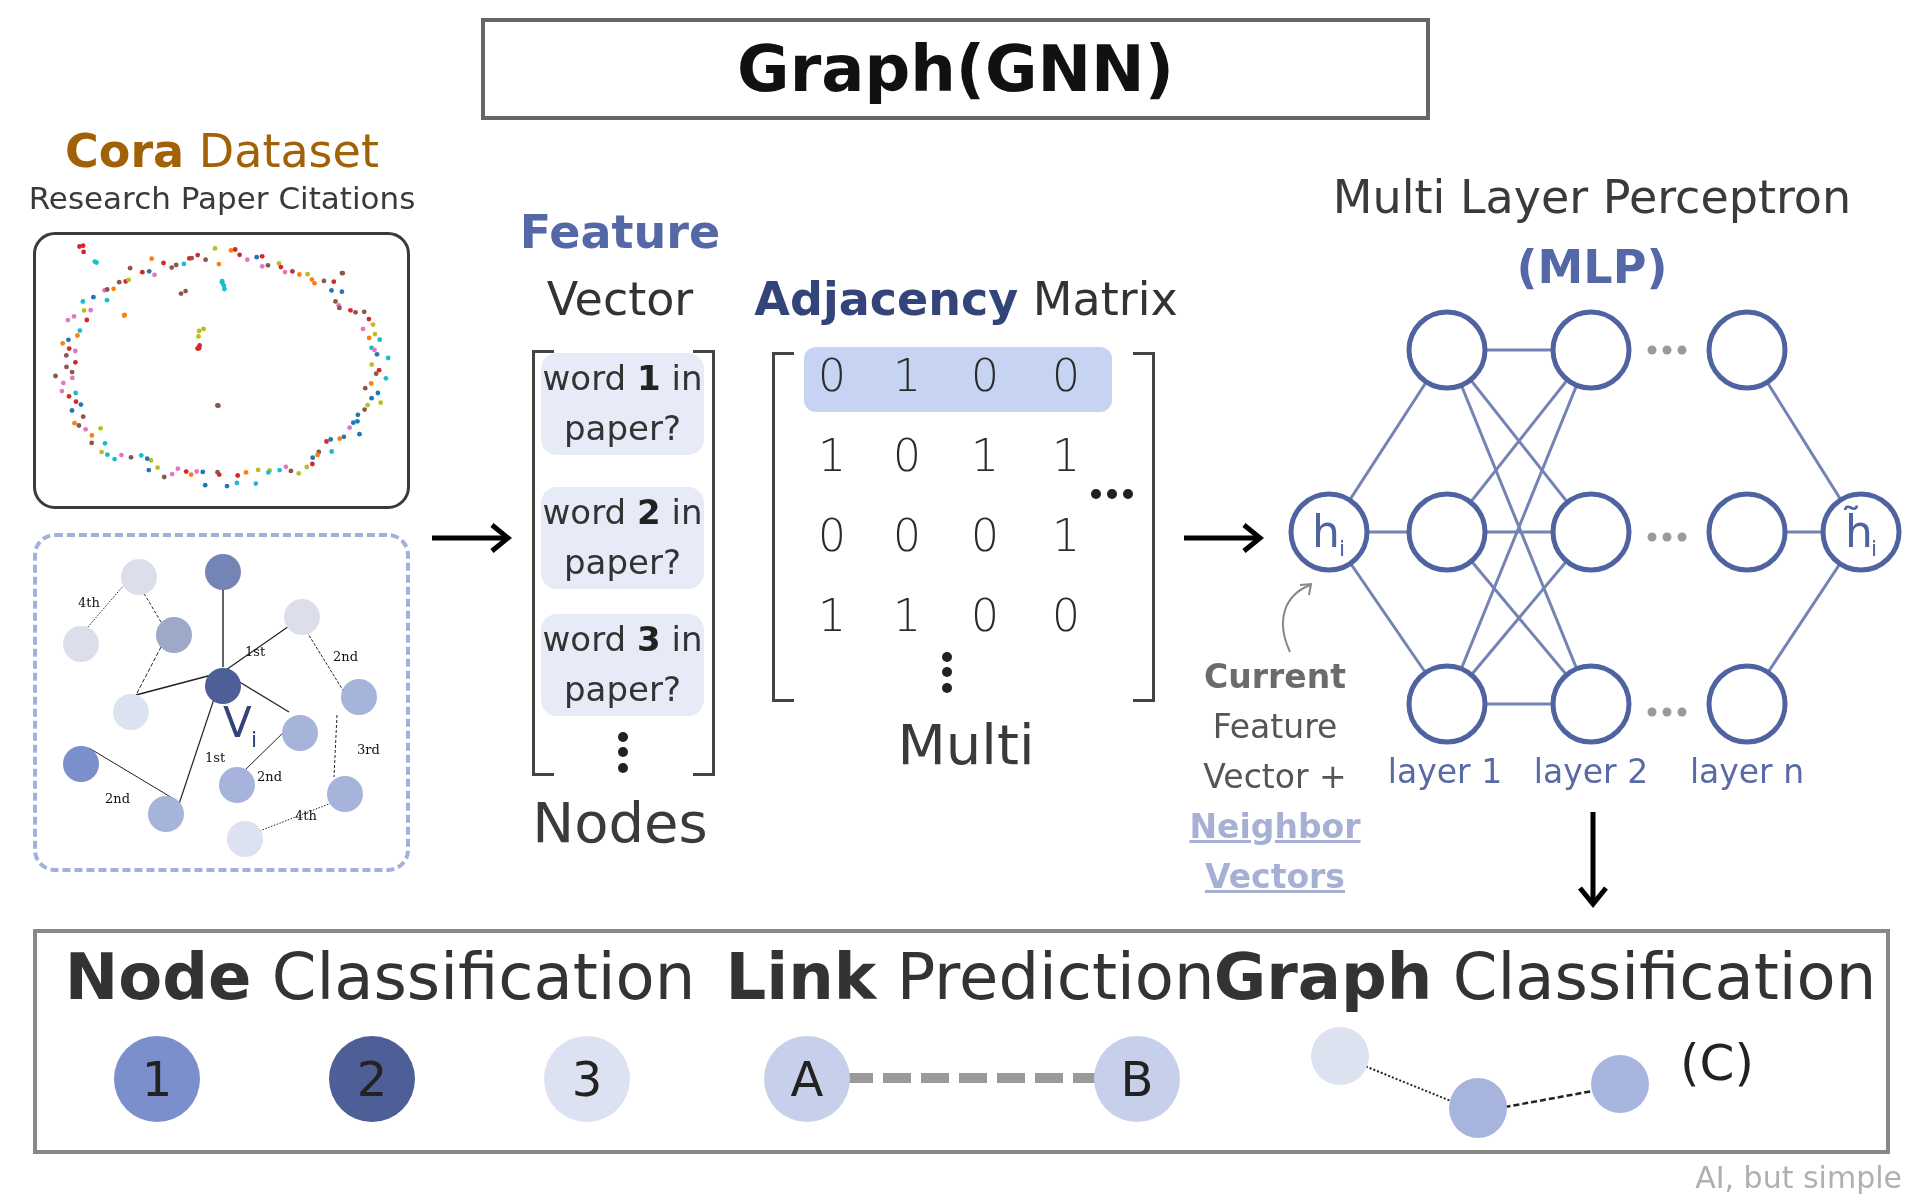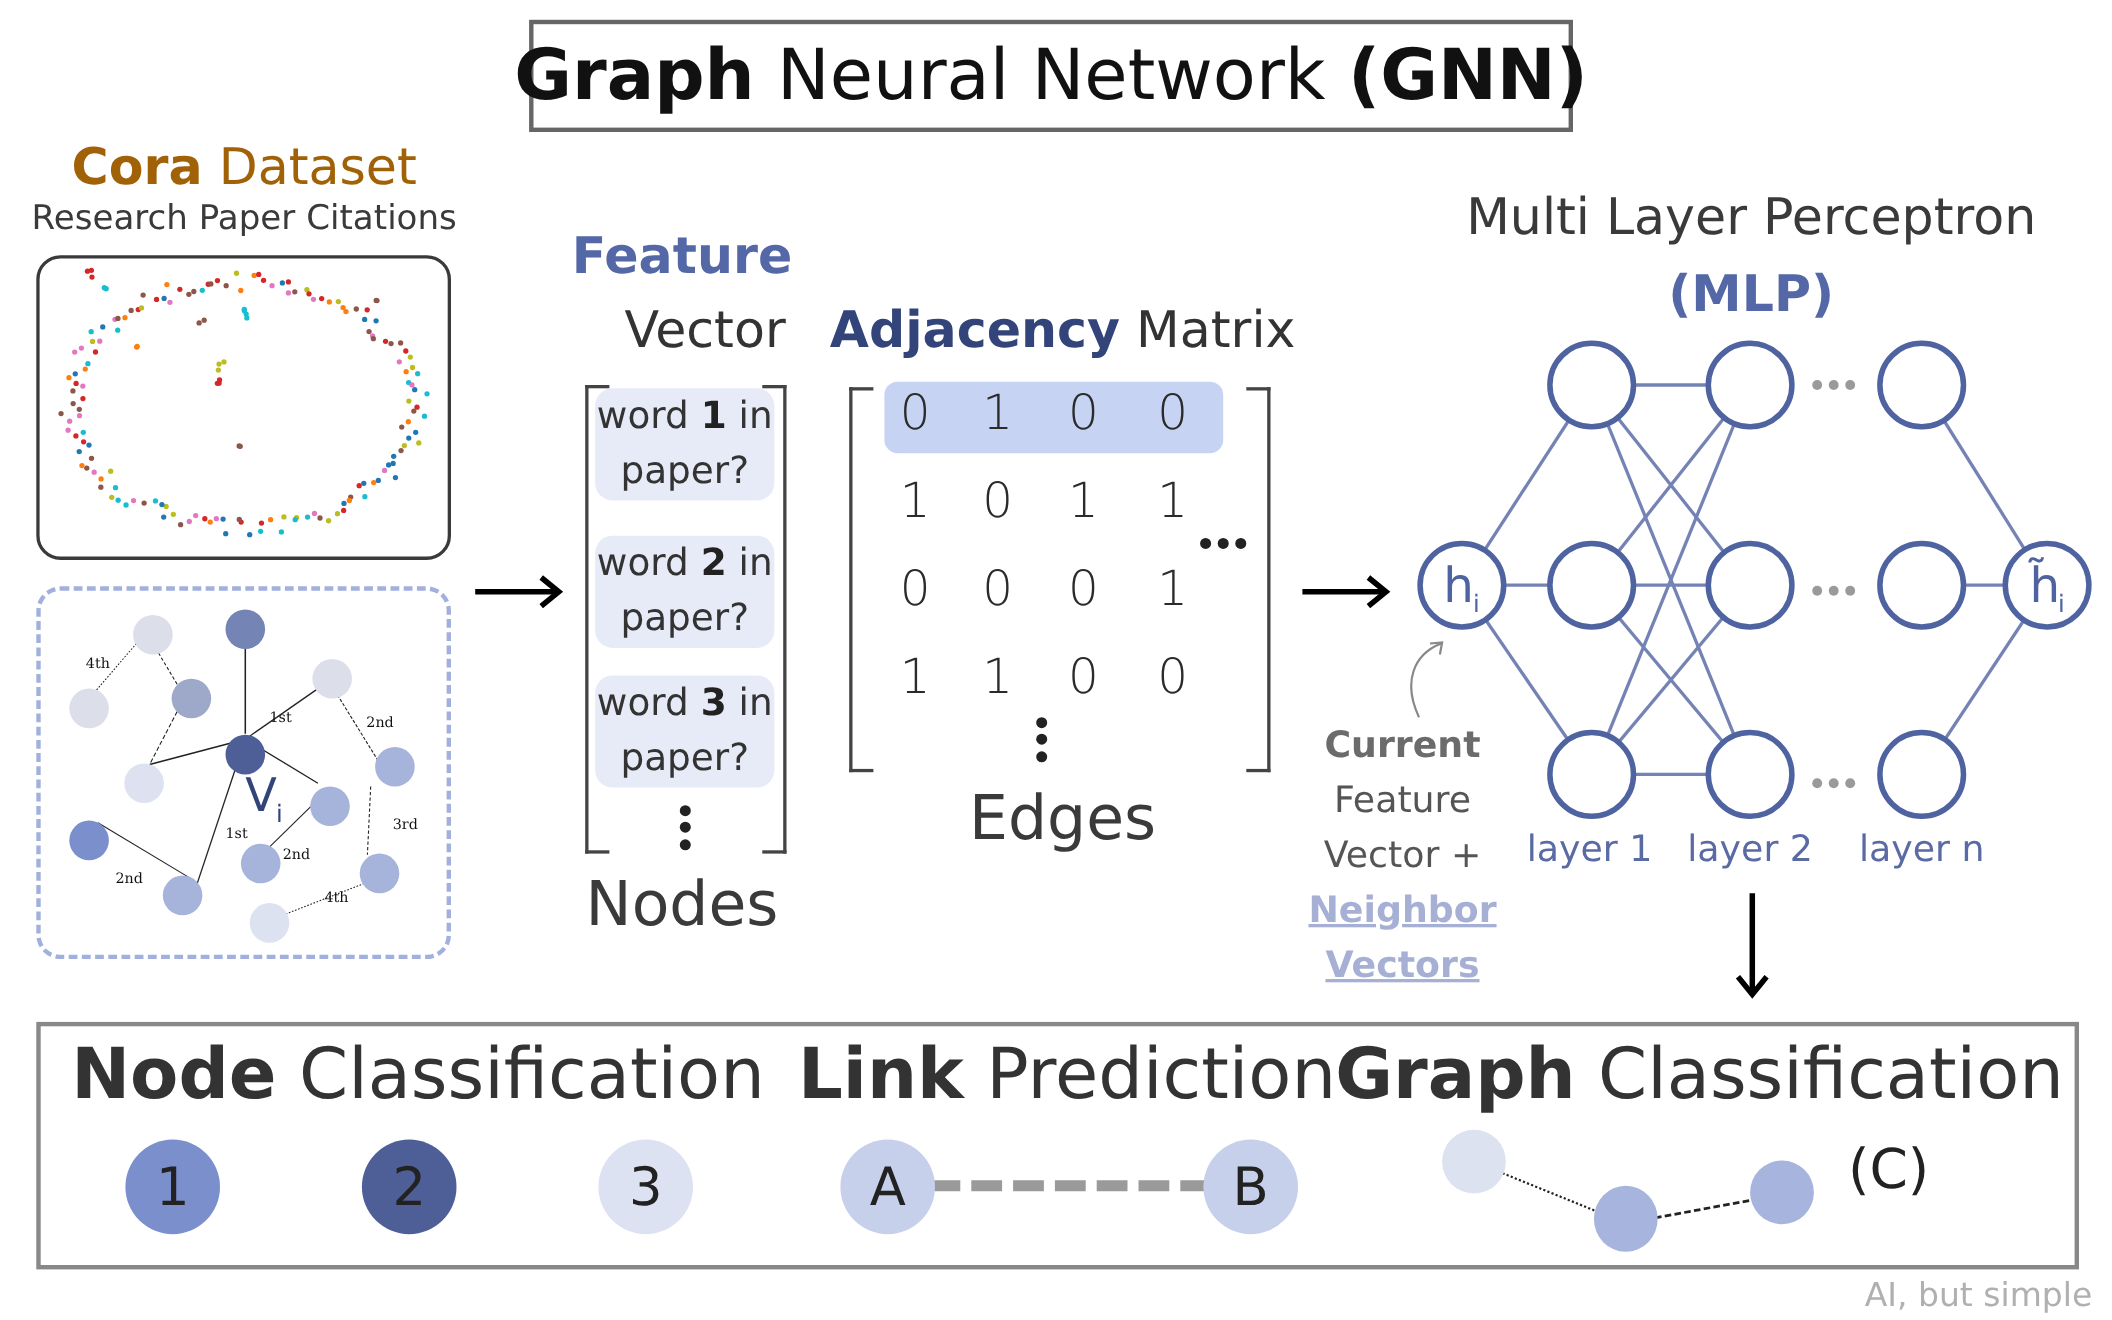--- a/index.html
+++ b/index.html
@@ -6,21 +6,21 @@
   body { width:1920px; height:1200px; position:relative; overflow:hidden; font-family:"DejaVu Sans", sans-serif; color:#333333; }
   .abs { position:absolute; }
   .title-box { left:481px; top:18px; width:949px; height:102px; border:4px solid #666666; box-sizing:border-box; display:flex; align-items:center; justify-content:center; font-size:64px; color:#111111; white-space:nowrap; }
   .title-box b { font-weight:bold; }
   .center-text { text-align:center; white-space:nowrap; transform:translateX(-50%); }
   .cora-title { left:222px; top:124px; font-size:46px; color:#a16207;text-align:center; }
   .cora-sub { left:222px; top:180px; font-size:31px; color:#3a3a3a; }
   .cora-box { left:33px; top:232px; width:377px; height:277px; border:3px solid #3a3a3a; border-radius:22px; box-sizing:border-box; }
   .graph-box { left:33px; top:533px; width:377px; height:339px; border:4px dashed #a2b0dd; border-radius:22px; box-sizing:border-box; }
   .feat-title { left:620px; top:205px; font-size:46px; font-weight:bold; color:#5468a8; }
-  .vec-title { left:620px; top:272px; font-size:46px; color:#333333;margin-left:21px; }
+  .vec-title { left:620px; top:272px; font-size:46px; color:#333333; }
   .nodes-label { left:620px; top:790px; font-size:56px; color:#3a3a3a; }
   .bracket { border:3px solid #444444; box-sizing:border-box; }
   .feat-cell { position:absolute; left:541px; width:163px; height:102px; background:#e7ebf7; border-radius:16px; font-size:34px; line-height:50px; text-align:center; color:#333333; }
   .feat-cell b { color:#222222; }
   .adj-title { left:966px; top:272px; font-size:46px; color:#333333; }
   .adj-title b { color:#33447a; }
   .matrix-hl { left:804px; top:347px; width:308px; height:65px; background:#c6d3f2; border-radius:12px; }
   .mcell { position:absolute; width:60px; text-align:center; font-size:44px; color:#2b2b2b; font-weight:300; }
   .edges-label { left:966px; top:712px; font-size:56px; color:#3a3a3a; }
   .mlp-title { left:1592px; top:170px; font-size:46px; color:#3a3a3a; }
@@ -34,21 +34,20 @@
   .task-title b { color:#333333; }
   .circ { position:absolute; border-radius:50%; display:flex; align-items:center; justify-content:center; font-size:48px; color:#222222; }
   .watermark { right:18px; top:1160px; font-size:30px; color:#b0b0b0; }
   svg text { font-family:"DejaVu Serif", serif; }
 </style>
 </head>
 <body>
 
 <div class="abs title-box">
   <b>Graph</b>
-    <span style="white-space:pre"> Neural Network </span>
     <b>(GNN)</b>
 </div>
 
 <div class="abs center-text cora-title">
   <b>Cora</b><span style="white-space:pre"> Dataset</span>
 </div>
 <div class="abs center-text cora-sub">Research Paper Citations</div>
 <div class="abs cora-box">
   <svg id="cora-svg" width="371" height="271">
       <circle cx="343.1" cy="135.2" r="2.4" fill="#d62728"></circle>
@@ -339,21 +338,21 @@
 <svg class="abs" style="left:1090px;top:488px" width="46" height="12">
   <circle cx="6" cy="6" r="5" fill="#222"></circle>
     <circle cx="22" cy="6" r="5" fill="#222"></circle>
     <circle cx="38" cy="6" r="5" fill="#222"></circle>
 </svg>
 <svg class="abs" style="left:940px;top:650px" width="14" height="48">
   <circle cx="7" cy="7" r="5" fill="#222"></circle>
     <circle cx="7" cy="22" r="5" fill="#222"></circle>
     <circle cx="7" cy="38" r="5" fill="#222"></circle>
 </svg>
-<div class="abs center-text edges-label">Edges</div>
+<div class="abs center-text edges-label">Multi</div>
 
 <svg class="abs" style="left:1182px;top:520px" width="84" height="36">
   <line x1="2" y1="18" x2="76" y2="18" stroke="#000" stroke-width="5"></line>
   <polyline points="62,5 78,18 62,31" fill="none" stroke="#000" stroke-width="5"></polyline>
 </svg>
 
 <div class="abs center-text mlp-title">Multi Layer Perceptron</div>
 <div class="abs center-text mlp-abbr">(MLP)</div>
 <svg class="abs" style="left:1280px;top:290px" width="640" height="480" viewBox="1280 290 640 480">
   <g id="mlp-edges" stroke="#7483b4" stroke-width="3">

